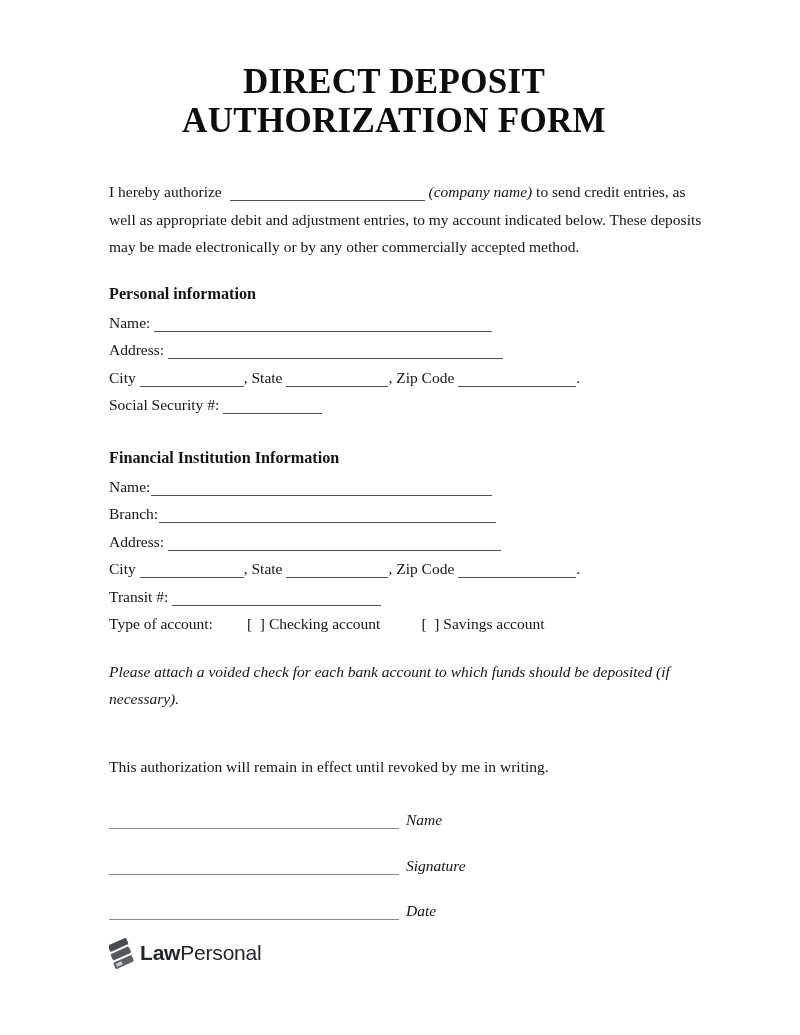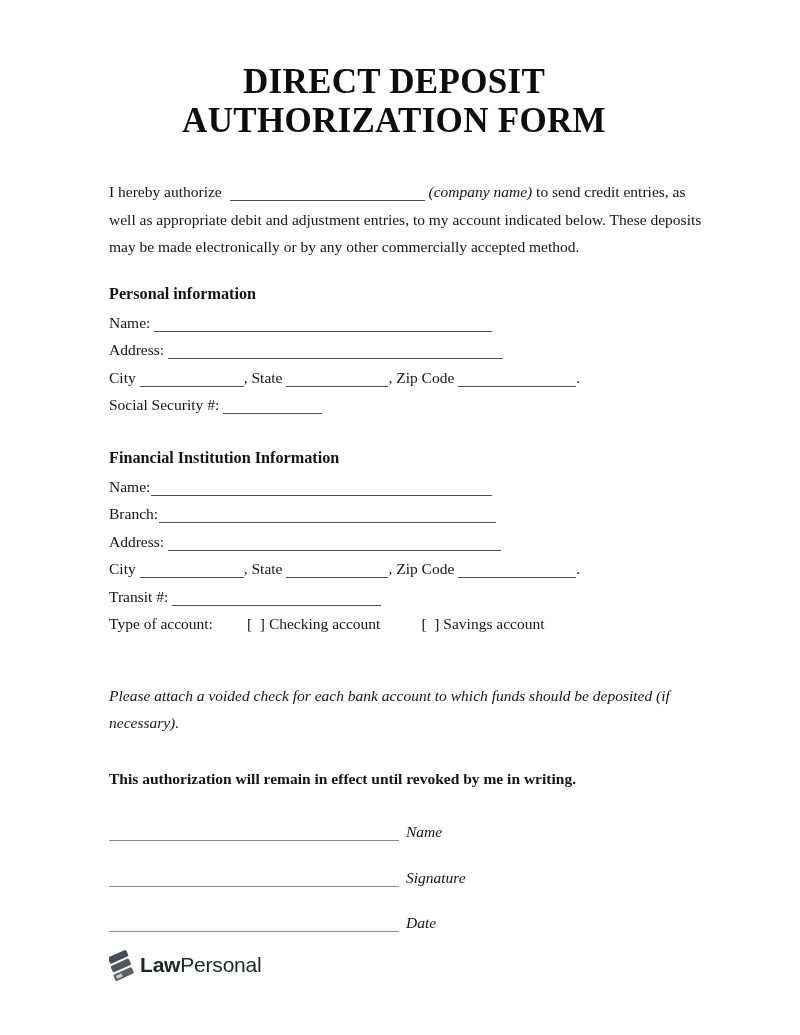--- a/index.html
+++ b/index.html
@@ -49,22 +49,22 @@
     vertical-align:-4px;
     margin-left:4px;
   }
   .blank.tight { margin-left:1px; }
   .blank.sig { border-bottom-color:#8c8c8c; margin-left:0; }
 
   .cb-group.checking { margin-left:34px; }
   .cb-group.savings  { margin-left:41px; }
   .cb { white-space:pre; }
 
-  .note1 { margin-top:44px; line-height:27.5px; }
-  .note2 { margin-top:28px; line-height:27.5px;font-weight:bold; }
+  .note1 { margin-top:20px; line-height:27.5px; }
+  .note2 { margin-top:40px; line-height:27.5px; }
 
   .sig-row { margin-top:18px; line-height:27.5px; }
   .sig-row.first { margin-top:26px; }
   .sig-label { margin-left:7px; }
 
   .footer {
     margin-top:13px;
     display:flex;
     align-items:center;
     gap:5px;

